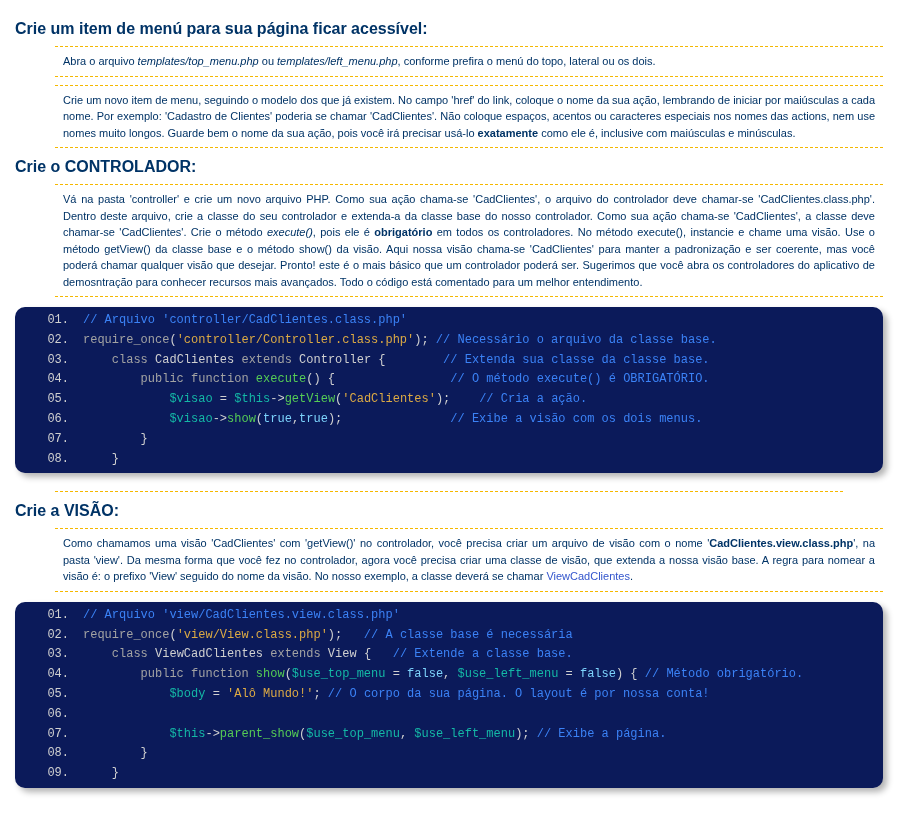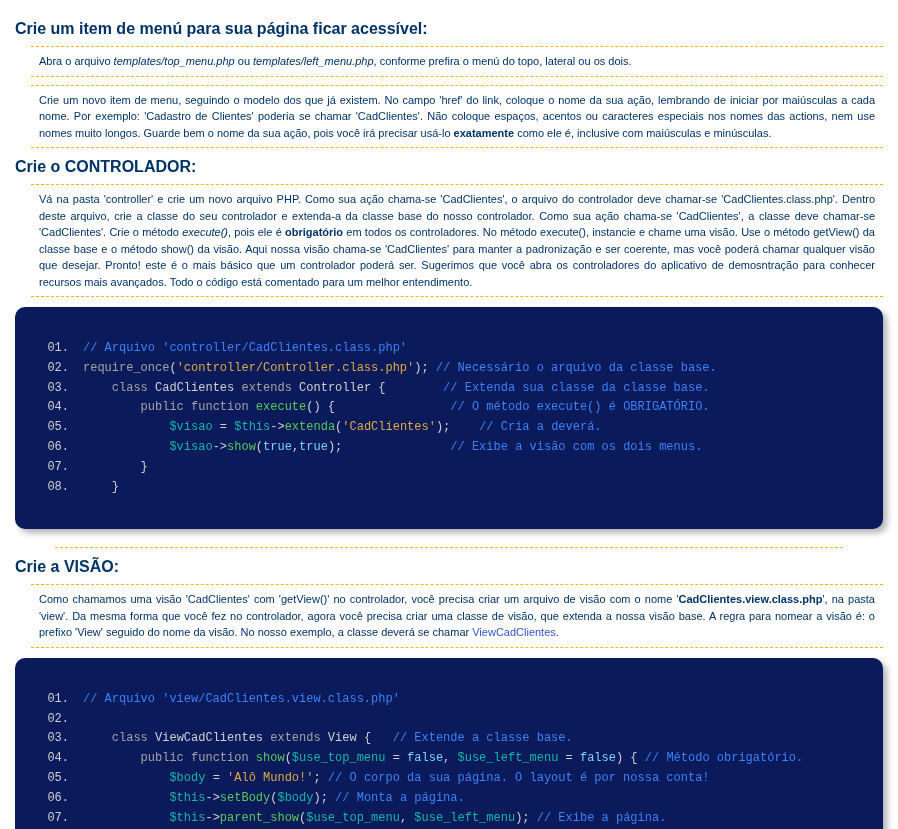--- a/index.html
+++ b/index.html
@@ -11,21 +11,21 @@
     background: #fff;
     width: 868px;
   }
   h3 {
     font-size: 16px;
     font-weight: bold;
     color: #003366;
     margin: 10px 0 8px 0;
   }
   .para-box {
-    margin-left: 16px;
+    margin-left: 40px;
     padding: 6px 8px;
     border-top: 1px dashed #f5b800;
     border-bottom: 1px dashed #f5b800;
     text-align: justify;
     line-height: 1.5;
     margin-bottom: 8px;
   }
   .para-box a {
     color: #3355cc;
     text-decoration: none;
@@ -33,21 +33,21 @@
   .para-box i {
     font-style: italic;
   }
   .para-box b {
     font-weight: bold;
   }
   .code-block {
     background: #0b1a5a;
     border-radius: 10px;
     margin: 10px 0 18px 0;
-    padding: 32px 16px;
+    padding: 4px 16px;
     box-shadow: 4px 4px 6px rgba(0,0,0,0.3);
   }
   .code-line {
     display: flex;
     font-family: "Courier New", monospace;
     font-size: 12px;
     line-height: 1.65;
     white-space: pre;
   }
   .ln {
@@ -88,37 +88,37 @@
 
 <div class="para-box">
   <span>Vá na pasta 'controller' e crie um novo arquivo PHP. Como sua ação chama-se 'CadClientes', o arquivo do controlador deve chamar-se 'CadClientes.class.php'. Dentro deste arquivo, crie a classe do seu controlador e extenda-a da classe base do nosso controlador. Como sua ação chama-se 'CadClientes', a classe deve chamar-se 'CadClientes'. Crie o método </span><i>execute()</i><span>, pois ele é </span><b>obrigatório</b><span> em todos os controladores. No método execute(), instancie e chame uma visão. Use o método getView() da classe base e o método show() da visão. Aqui nossa visão chama-se 'CadClientes' para manter a padronização e ser coerente, mas você poderá chamar qualquer visão que desejar. Pronto! este é o mais básico que um controlador poderá ser. Sugerimos que você abra os controladores do aplicativo de demosntração para conhecer recursos mais avançados. Todo o código está comentado para um melhor entendimento.</span>
 </div>
 
 <div class="code-block">
   <div class="code-line"><span class="ln">01.</span><span class="code"><span class="cmt">// Arquivo 'controller/CadClientes.class.php'</span></span></div>
   <div class="code-line"><span class="ln">02.</span><span class="code"><span class="kw">require_once</span><span class="op">(</span><span class="str">'controller/Controller.class.php'</span><span class="op">);</span><span class="cmt"> // Necessário o arquivo da classe base.</span></span></div>
   <div class="code-line"><span class="ln">03.</span><span class="code">    <span class="kw">class</span><span> CadClientes </span><span class="kw">extends</span><span> Controller </span><span class="op">{</span><span class="cmt">        // Extenda sua classe da classe base.</span></span></div>
   <div class="code-line"><span class="ln">04.</span><span class="code">        <span class="kw">public </span><span class="kw">function </span><span class="fn">execute</span><span class="op">() {</span><span class="cmt">                // O método execute() é OBRIGATÓRIO.</span></span></div>
-  <div class="code-line"><span class="ln">05.</span><span class="code">            <span class="var">$visao</span><span class="op"> = </span><span class="var">$this</span><span class="op">-&gt;</span><span class="fn">extenda</span><span class="op">(</span><span class="str">'CadClientes'</span><span class="op">);</span><span class="cmt">    // Cria a deverá.</span></span></div>
+  <div class="code-line"><span class="ln">05.</span><span class="code">            <span class="var">$visao</span><span class="op"> = </span><span class="var">$this</span><span class="op">-&gt;</span><span class="fn">getView</span><span class="op">(</span><span class="str">'CadClientes'</span><span class="op">);</span><span class="cmt">    // Cria a ação.</span></span></div>
   <div class="code-line"><span class="ln">06.</span><span class="code">            <span class="var">$visao</span><span class="op">-&gt;</span><span class="fn">show</span><span class="op">(</span><span class="num">true</span><span class="op">,</span><span class="num">true</span><span class="op">);</span><span class="cmt">               // Exibe a visão com os dois menus.</span></span></div>
   <div class="code-line"><span class="ln">07.</span><span class="code">        <span class="op">}</span></span></div>
   <div class="code-line"><span class="ln">08.</span><span class="code">    <span class="op">}</span></span></div>
 </div>
 
 <hr class="hr-dashed">
 
 <h3>Crie a VISÃO:</h3>
 
 <div class="para-box">
   <span>Como chamamos uma visão 'CadClientes' com 'getView()' no controlador, você precisa criar um arquivo de visão com o nome '</span><b>CadClientes.view.class.php</b><span>', na pasta 'view'. Da mesma forma que você fez no controlador, agora você precisa criar uma classe de visão, que extenda a nossa visão base. A regra para nomear a visão é: o prefixo 'View' seguido do nome da visão. No nosso exemplo, a classe deverá se chamar </span><a href="#">ViewCadClientes</a><span>.</span>
 </div>
 
 <div class="code-block">
   <div class="code-line"><span class="ln">01.</span><span class="code"><span class="cmt">// Arquivo 'view/CadClientes.view.class.php'</span></span></div>
-  <div class="code-line"><span class="ln">02.</span></div>
+  <div class="code-line"><span class="ln">02.</span><span class="code"><span class="kw">require_once</span><span class="op">(</span><span class="str">'view/View.class.php'</span><span class="op">);</span><span class="cmt">   // A classe base é necessária</span></span></div>
   <div class="code-line"><span class="ln">03.</span><span class="code">    <span class="kw">class</span><span> ViewCadClientes </span><span class="kw">extends</span><span> View </span><span class="op">{</span><span class="cmt">   // Extende a classe base.</span></span></div>
   <div class="code-line"><span class="ln">04.</span><span class="code">        <span class="kw">public </span><span class="kw">function </span><span class="fn">show</span><span class="op">(</span><span class="var">$use_top_menu</span><span class="op"> = </span><span class="num">false</span><span class="op">, </span><span class="var">$use_left_menu</span><span class="op"> = </span><span class="num">false</span><span class="op">) {</span><span class="cmt"> // Método obrigatório.</span></span></div>
   <div class="code-line"><span class="ln">05.</span><span class="code">            <span class="var">$body</span><span class="op"> = </span><span class="str">'Alô Mundo!'</span><span class="op">;</span><span class="cmt"> // O corpo da sua página. O layout é por nossa conta!</span></span></div>
-  <div class="code-line"><span class="ln">06.</span><span class="code">            <span class="var">$this</span><span class="op">-&gt;</span><span class="fn">setBody</span><span class="op">(</span><span class="var">$body</span><span class="op">);</span><span class="cmt"> // Monta a página.</span></span></div>
+  <div class="code-line"><span class="ln">06.</span></div>
   <div class="code-line"><span class="ln">07.</span><span class="code">            <span class="var">$this</span><span class="op">-&gt;</span><span class="fn">parent_show</span><span class="op">(</span><span class="var">$use_top_menu</span><span class="op">, </span><span class="var">$use_left_menu</span><span class="op">);</span><span class="cmt"> // Exibe a página.</span></span></div>
   <div class="code-line"><span class="ln">08.</span><span class="code">        <span class="op">}</span></span></div>
   <div class="code-line"><span class="ln">09.</span><span class="code">    <span class="op">}</span></span></div>
 </div>
 
 </body></html>

